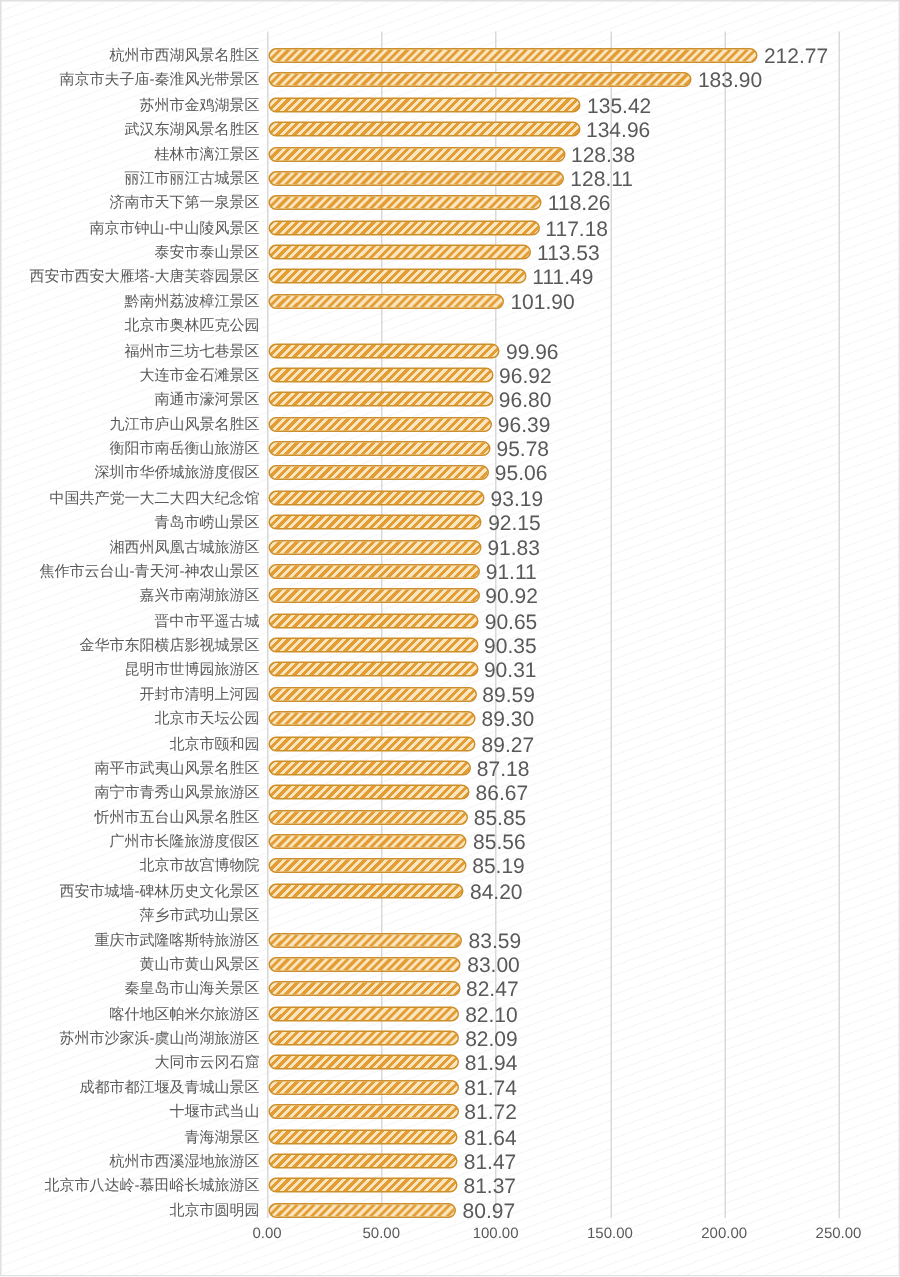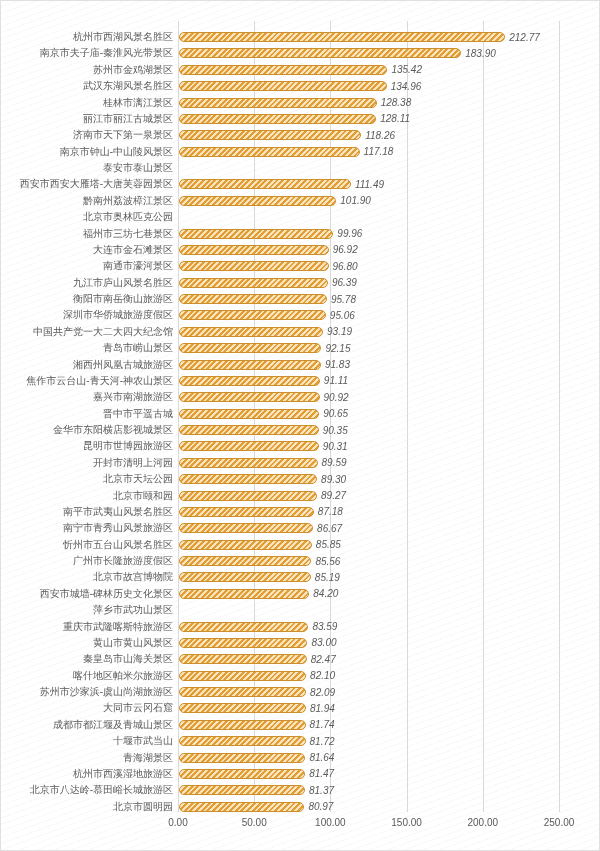--- a/index.html
+++ b/index.html
@@ -25,21 +25,21 @@
   .cat{
     width:172px;flex:0 0 172px;text-align:right;padding-right:6px;
     font-size:10px;color:#595959;white-space:nowrap;overflow:visible;
   }
   .barwrap{flex:1;position:relative;display:flex;align-items:center;}
   .bar{
     height:8px;border:1px solid #cd8f2a;border-radius:5px;
     background:repeating-linear-gradient(135deg,#e49c35 0 2px,#fae6be 2px 4px);
     box-sizing:content-box;
   }
-  .val{margin-left:4px;font-size:10px;color:#595959;white-space:nowrap;font-style:italic;}
+  .val{margin-left:4px;font-size:14px;color:#595959;white-space:nowrap;}
   .xaxis{position:absolute;left:0;right:0;top:816px;height:16px;pointer-events:none;}
   .xtick{
     position:absolute;transform:translateX(-50%);font-size:10px;color:#595959;white-space:nowrap;
   }
 </style>
 </head>
 <body>
 
 <div class="canvas">
   <div class="watermark"></div>
@@ -103,20 +103,24 @@
       </div>
       <div class="row">
         <span class="cat">南京市钟山-中山陵风景区</span>
         <div class="barwrap">
           <div class="bar" style="width: 178.582px;"></div>
           <span class="val">117.18</span>
         </div>
       </div>
       <div class="row">
         <span class="cat">泰安市泰山景区</span>
+        <div class="barwrap">
+          <div class="bar" style="width: 173.02px;"></div>
+          <span class="val">113.53</span>
+        </div>
       </div>
       <div class="row">
         <span class="cat">西安市西安大雁塔-大唐芙蓉园景区</span>
         <div class="barwrap">
           <div class="bar" style="width: 169.911px;"></div>
           <span class="val">111.49</span>
         </div>
       </div>
       <div class="row">
         <span class="cat">黔南州荔波樟江景区</span>

